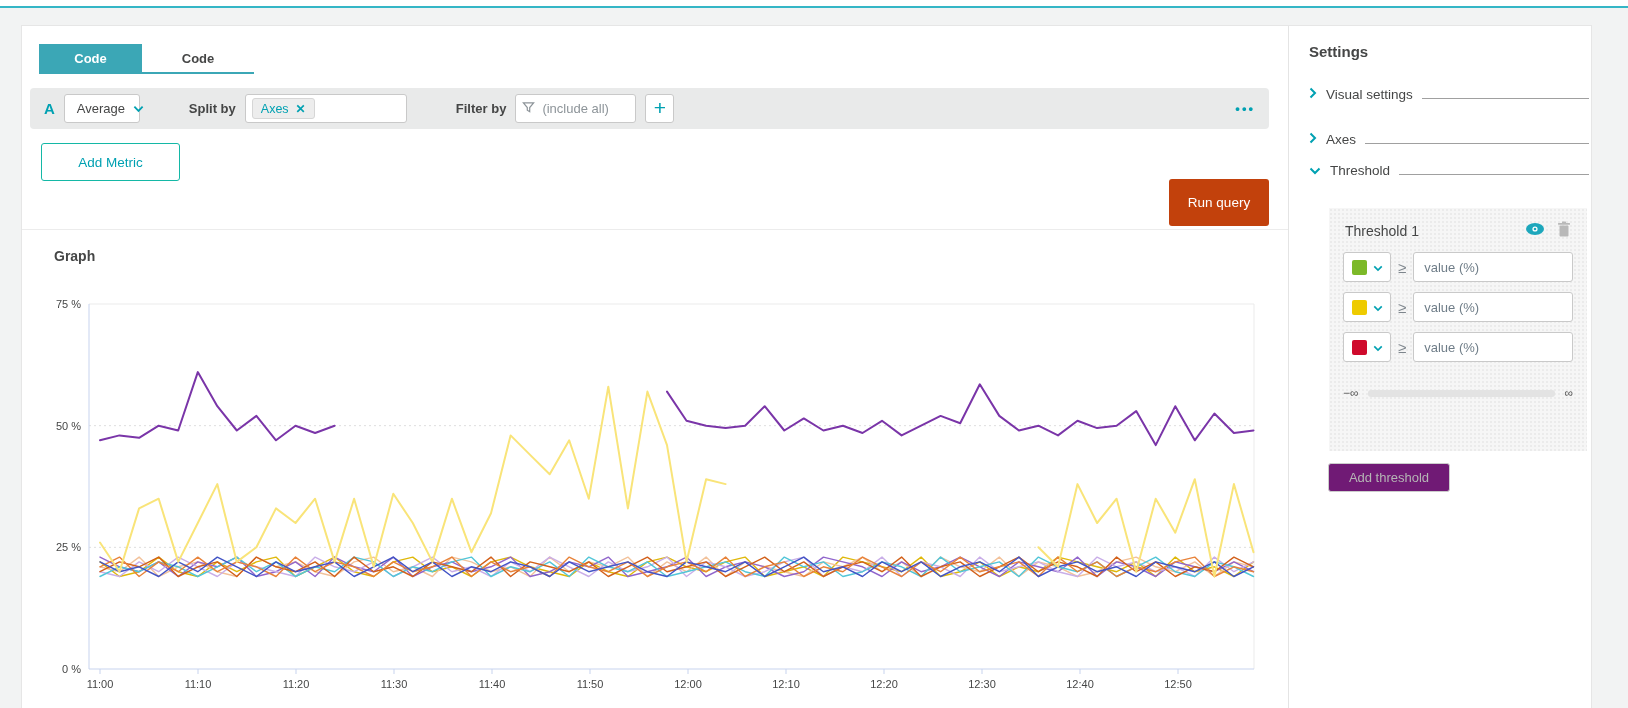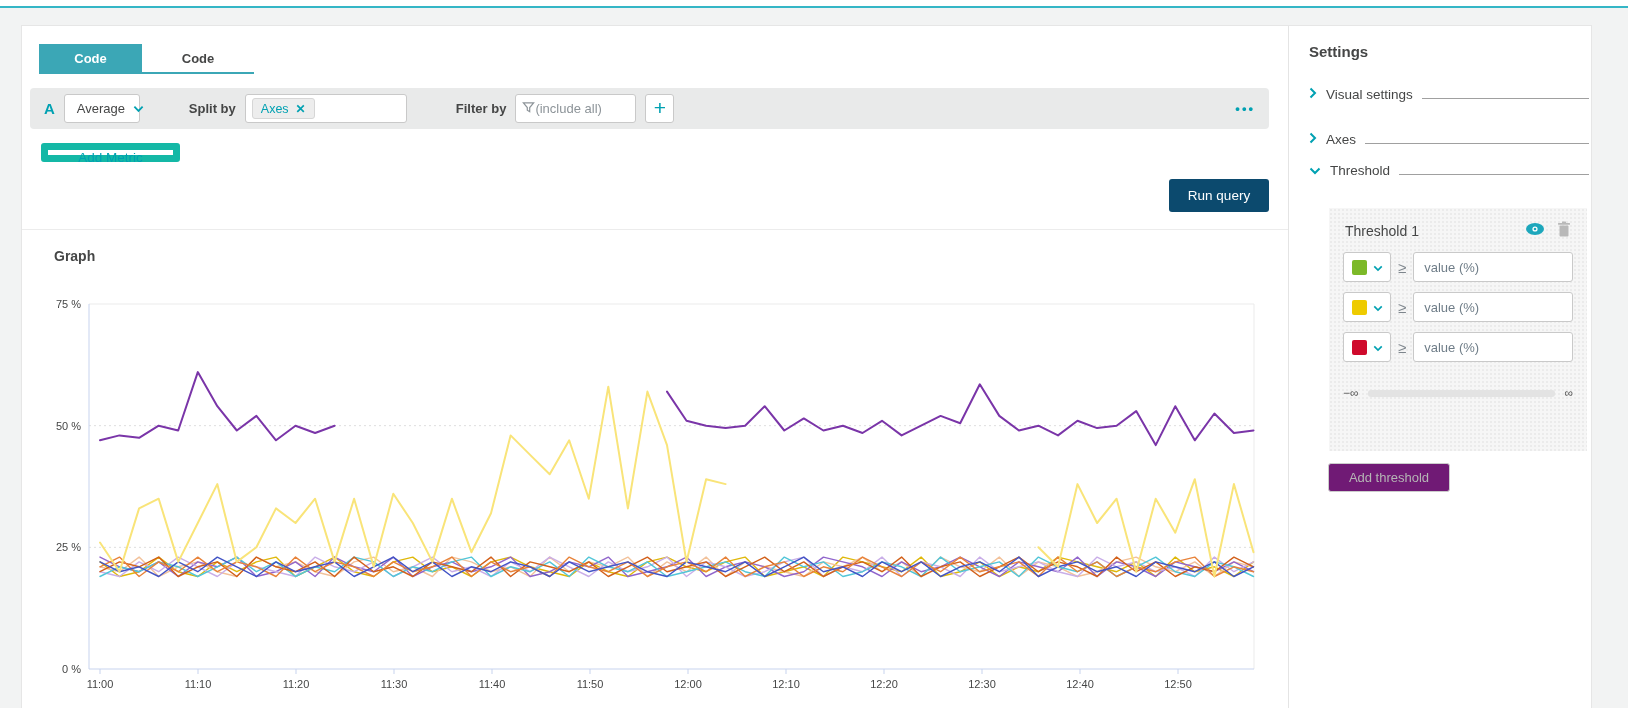--- a/index.html
+++ b/index.html
@@ -24,26 +24,26 @@
   .q-label { color:#00a1b2; font-weight:bold; font-size:15px; }
   .sel { background:#fff; border:1px solid #c9c9c9; border-radius:3px; height:29px; display:flex; align-items:center; padding:0 9px 0 12px; gap:8px; cursor:pointer; }
   .sel-metric { width:419px; }
   .sel-metric .sel-text { flex:1; }
   .sel-agg { width:76px; }
   .field-label { font-weight:bold; color:#454646;margin-left:40px; }
   .input-box { background:#fff; border:1px solid #c9c9c9; border-radius:3px; height:29px; display:flex; align-items:center; padding:0 6px; }
   .split-input { width:162px; }
   .chip { background:#ededed; border:1px solid #d6d6d6; border-radius:3px; height:21px; display:flex; align-items:center; gap:7px; padding:0 8px; color:#00a1b2; font-size:12.5px; }
   .chip .x { font-weight:bold; cursor:pointer; font-size:12px; }
-  .filter-input { width:121px; color:#8d9499; }
+  .filter-input { width:121px; gap:7px; color:#8d9499; }
   .plus-btn { background:#fff; border:1px solid #c9c9c9; border-radius:3px; width:29px; height:29px; color:#00a1b2; font-size:21px; line-height:25px; text-align:center; cursor:pointer; }
   .dots { margin-left:auto; color:#00a1b2; font-size:13px; letter-spacing:2px; font-weight:bold; cursor:pointer; }
 
-  .btn-add-metric { position:absolute; left:19px; top:117px; width:139px; height:19px; background:#fff; border:7px solid #14b8a6; border-radius:3px; color:#00a1b2; font-size:13.5px; cursor:pointer; }
-  .btn-run-query { position:absolute; left:1147px; top:153px; width:100px; height:33px; background:#0c4a6e; border:none; border-radius:3px; color:#fff; font-size:13.5px; cursor:pointer; }
+  .btn-add-metric { position:absolute; left:19px; top:117px; width:139px; height:38px; background:#fff; border:1px solid #14b8a6; border-radius:3px; color:#00a1b2; font-size:13.5px; cursor:pointer; }
+  .btn-run-query { position:absolute; left:1147px; top:153px; width:100px; height:47px; background:#c2410c; border:none; border-radius:3px; color:#fff; font-size:13.5px; cursor:pointer; }
 
   .section-divider { position:absolute; left:0; top:203px; width:1266px; height:1px; background:#ececec; }
   .graph-title { position:absolute; left:32px; top:222px; font-size:14px; font-weight:bold; color:#454646; }
   .chart-wrap { position:absolute; left:0; top:230px; width:1266px; height:453px; }
   svg text { font-family:"Liberation Sans", sans-serif; }
 
   
   .settings-title { position:absolute; left:1287px; top:17px; font-size:15px; font-weight:bold; }
   .settings-row { position:absolute; left:1287px; width:280px; height:20px; display:flex; align-items:center; gap:9px; cursor:pointer; }
   .settings-row .rule { flex:1; border-bottom:1px solid #a0a0a0; height:1px; margin-top:8px; }

